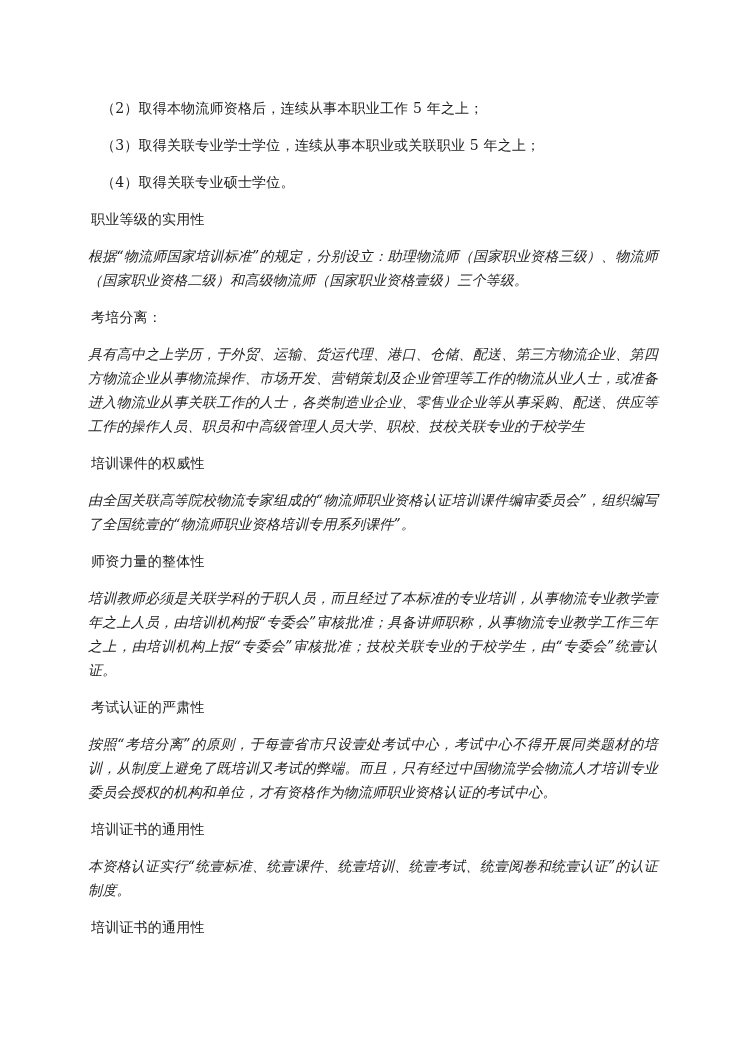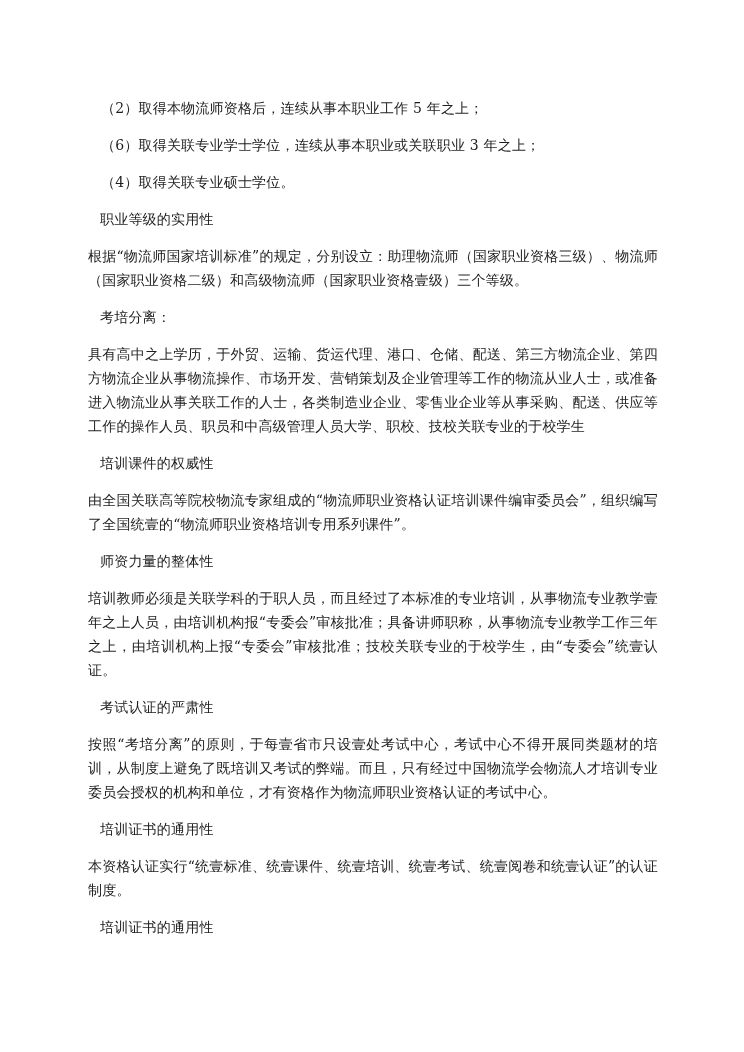--- a/index.html
+++ b/index.html
@@ -30,41 +30,42 @@
   }
   .doc-title {
     margin: 26px 0 22px 0;
     text-align: center;
     font-size: 19px;
     font-weight: bold;
     line-height: 28px;
     letter-spacing: 1px;
   }
   .subhead {
-    margin: 0 0 13px 12px;
+    margin: 0 0 13px 3px;
     font-size: 14px;
     line-height: 24px;
     letter-spacing: 0.2px;
   }
   .para {
     margin: 4px 0 13px 0;
     font-size: 14px;
     line-height: 24px;
     letter-spacing: 0.2px;
     text-align: justify;
     text-justify: inter-ideograph;
+    font-style: italic;
   }
 </style>
 </head>
 <body>
 
 <div class="page">
 
   <p class="list-item">（2）取得本物流师资格后，连续从事本职业工作 5 年之上；</p>
-  <p class="list-item">（6）取得关联专业学士学位，连续从事本职业或关联职业 3 年之上；</p>
+  <p class="list-item">（3）取得关联专业学士学位，连续从事本职业或关联职业 5 年之上；</p>
   <p class="list-item">（4）取得关联专业硕士学位。</p>
 
 
   <p class="subhead">职业等级的实用性</p>
   <p class="para">根据“物流师国家培训标准”的规定，分别设立：助理物流师（国家职业资格三级）、物流师（国家职业资格二级）和高级物流师（国家职业资格壹级）三个等级。</p>
 
   <p class="subhead">考培分离：</p>
   <p class="para">具有高中之上学历，于外贸、运输、货运代理、港口、仓储、配送、第三方物流企业、第四方物流企业从事物流操作、市场开发、营销策划及企业管理等工作的物流从业人士，或准备进入物流业从事关联工作的人士，各类制造业企业、零售业企业等从事采购、配送、供应等工作的操作人员、职员和中高级管理人员大学、职校、技校关联专业的于校学生</p>
 
   <p class="subhead">培训课件的权威性</p>

